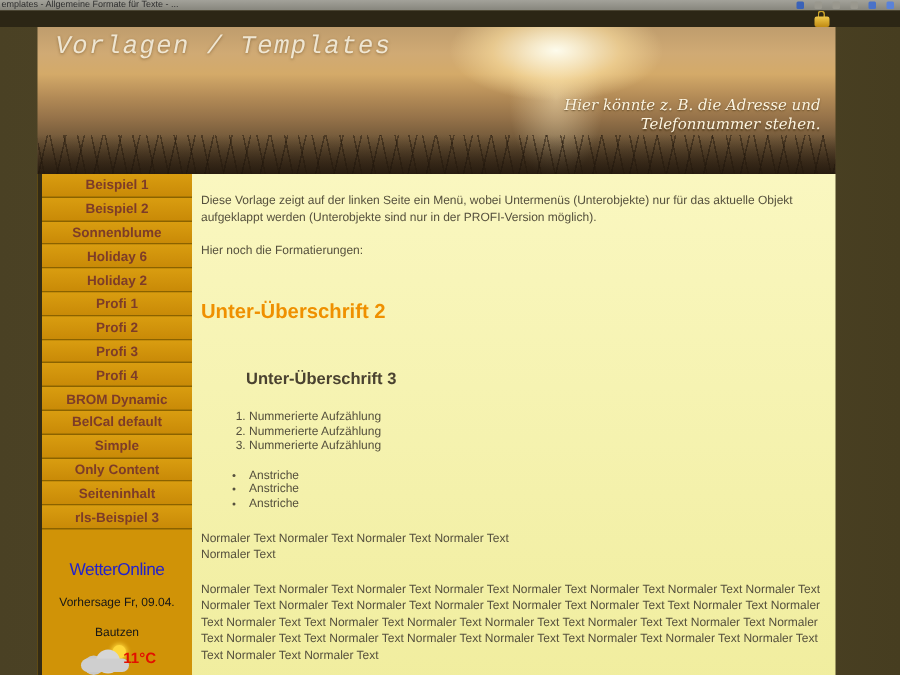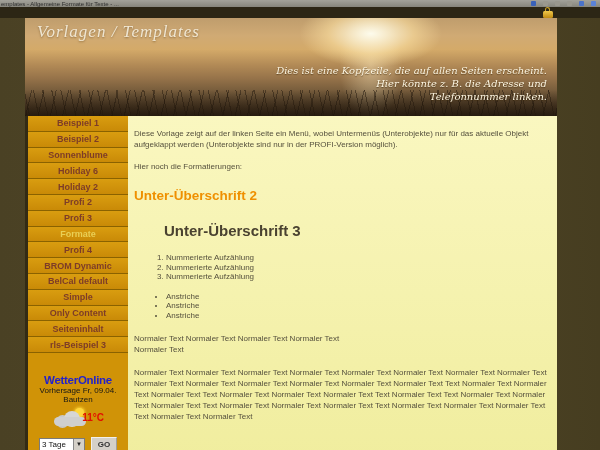--- a/index.html
+++ b/index.html
@@ -30,40 +30,40 @@
       radial-gradient(ellipse 95px 45px at 65% 16%, rgba(255,255,242,0.95), rgba(255,228,165,0.55) 45%, transparent 75%),
       radial-gradient(ellipse 45px 80px at 65% 48%, rgba(255,238,195,0.45), transparent 70%),
       linear-gradient(180deg,#bf9d6d 0%,#d0aa74 18%,#d4aa69 32%,#b28a56 48%,#957249 62%,#6e5638 78%,#4d3b26 92%,#3c2e1e 100%);
     overflow:hidden; }
   .header-grass { position:absolute; left:0; right:0; bottom:0; height:26px;
     background:
       repeating-linear-gradient(78deg, transparent 0 4px, rgba(35,24,12,0.5) 4px 5px, transparent 5px 9px),
       repeating-linear-gradient(103deg, transparent 0 6px, rgba(28,19,10,0.45) 6px 7px, transparent 7px 12px),
       linear-gradient(180deg, transparent, rgba(28,18,8,0.65)); }
   .site-title { position:absolute; left:12px; top:4px;
-    font-family:Liberation Serif, serif; font-style:italic; font-size:17px;
+    font-family:Liberation Mono, monospace; font-style:italic; font-size:17px;
     color:rgba(255,252,240,0.8); text-shadow:0 1px 2px rgba(90,60,20,0.5);
     letter-spacing:1px; }
   .tagline { position:absolute; right:10px; top:46px; text-align:right;
     font-family:"DejaVu Serif", serif; font-style:italic; font-size:10px;
     line-height:13px; color:#fdf6e2; text-shadow:0 1px 1px rgba(60,40,10,0.6); }
 
   
   .sidebar { position:absolute; left:25px; top:116px; width:103px; height:334px;
     background:#d09307; border-left:3px solid #332b15; }
   .menu-item { height:15.8px; display:flex; align-items:center; justify-content:center;
     background:linear-gradient(180deg,#dk); background:linear-gradient(180deg,#d99d10,#c98a07);
     border-bottom:1px solid #8a6200; cursor:pointer;
     font-size:9px; font-weight:bold; color:#7d3c28; }
   .menu-item.active { color:#e9cf55; }
 
   
   .weather { position:absolute; left:0; right:0; top:258px; text-align:center; }
-  .w-logo { font-size:11.5px; font-weight:bold; color:#2222cc; letter-spacing:-0.3px; }
-  .w-line { font-size:8px; color:#161616; margin-top:0; }
+  .w-logo { font-size:11.5px; font-weight:normal; color:#2222cc; letter-spacing:-0.3px; }
+  .w-line { font-size:8px; color:#161616; margin-top:11px; }
   .w-row { position:relative; height:24px; margin-top:3px; }
   .w-cloud { position:absolute; left:26px; top:4px; width:34px; height:14px; }
   .w-sun { position:absolute; right:4px; top:-3px; width:9px; height:9px; border-radius:50%;
     background:#ffd73a; box-shadow:0 0 3px 1px rgba(255,215,60,0.9); }
   .w-puff1 { position:absolute; left:2px; top:4px; width:13px; height:13px; border-radius:50%; background:#c9c9c9; }
   .w-puff2 { position:absolute; left:10px; top:0; width:16px; height:16px; border-radius:50%; background:#d6d6d6; }
   .w-base { position:absolute; left:0; bottom:-1px; width:32px; height:9px; border-radius:5px; background:#cfcfcf; }
   .w-temp { position:absolute; right:24px; top:5px; font-size:10px; font-weight:bold; color:#e21000; }
   .w-controls { display:flex; justify-content:center; gap:6px; margin-top:6px; align-items:center; }
   .w-select { width:46px; height:13px; background:#fff; border:1px solid #7a7a7a;
@@ -73,22 +73,22 @@
   .w-go { width:26px; height:14px; background:#d4d0c8; border:1px outset #f2f0ec;
     font-size:8px; font-weight:bold; color:#333; display:flex; align-items:center; justify-content:center; cursor:pointer; }
 
   
   .content { position:absolute; left:128px; top:116px; width:429px; height:426px;
     background:linear-gradient(180deg,#faf7c0,#eeeb96); overflow:hidden;
     padding:12px 8px 0 6px; color:#55503d; }
   .content p { font-size:8px; line-height:11px; }
   .intro2 { margin-top:11px; }
   h1.h1 { margin-top:13px; font-size:17px; color:#36301f; letter-spacing:0.2px; }
-  h2.h2 { margin-top:16px; font-size:13.5px; color:#ef9000; }
-  h3.h3 { margin-top:19px; font-size:15px; color:#4a4230;padding-left:30px; }
+  h2.h2 { margin-top:28px; font-size:13.5px; color:#ef9000; }
+  h3.h3 { margin-top:32px; font-size:11px; color:#4a4230;padding-left:30px; }
   ol.numlist { margin-top:14px; padding-left:32px; font-size:8px; line-height:9.5px; }
   ul.bullist { margin-top:10px; padding-left:32px; font-size:8px; line-height:9.5px; list-style-type:disc; }
   .para1 { margin-top:13px; }
   .para2 { margin-top:12px; line-height:9.5px; }
 </style>
 </head>
 <body>
 
 <div class="titlebar">
   <span class="t-text">emplates - Allgemeine Formate für Texte - ...</span>
@@ -106,35 +106,34 @@
 
 <div class="lock">
   <div class="shackle"></div>
   <div class="bodyp"></div>
 </div>
 
 <div class="header">
   <div class="header-grass"></div>
   <div class="site-title">Vorlagen / Templates</div>
   <div class="tagline">
-    <div>Dies ist eine Kopfzeile, die auf allen Seiten erscheint.</div>
     <div>Hier könnte z. B. die Adresse und</div>
-    <div>Telefonnummer linken.</div>
+    <div>Telefonnummer stehen.</div>
   </div>
 </div>
 
 <div class="sidebar">
   <div class="menu-item">Beispiel 1</div>
   <div class="menu-item">Beispiel 2</div>
   <div class="menu-item">Sonnenblume</div>
   <div class="menu-item">Holiday 6</div>
   <div class="menu-item">Holiday 2</div>
+  <div class="menu-item">Profi 1</div>
   <div class="menu-item">Profi 2</div>
   <div class="menu-item">Profi 3</div>
-  <div class="menu-item active">Formate</div>
   <div class="menu-item">Profi 4</div>
   <div class="menu-item">BROM Dynamic</div>
   <div class="menu-item">BelCal default</div>
   <div class="menu-item">Simple</div>
   <div class="menu-item">Only Content</div>
   <div class="menu-item">Seiteninhalt</div>
   <div class="menu-item">rls-Beispiel 3</div>
 
   <div class="weather">
     <div class="w-logo">WetterOnline</div>

